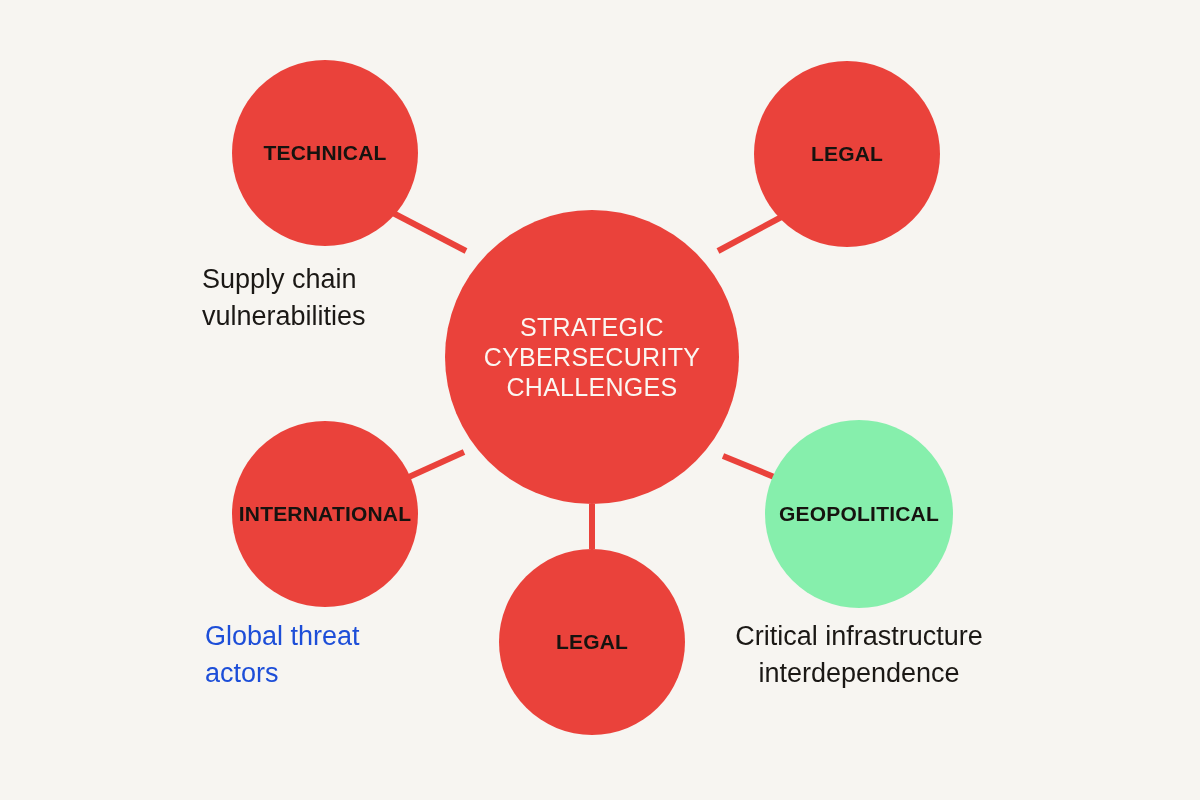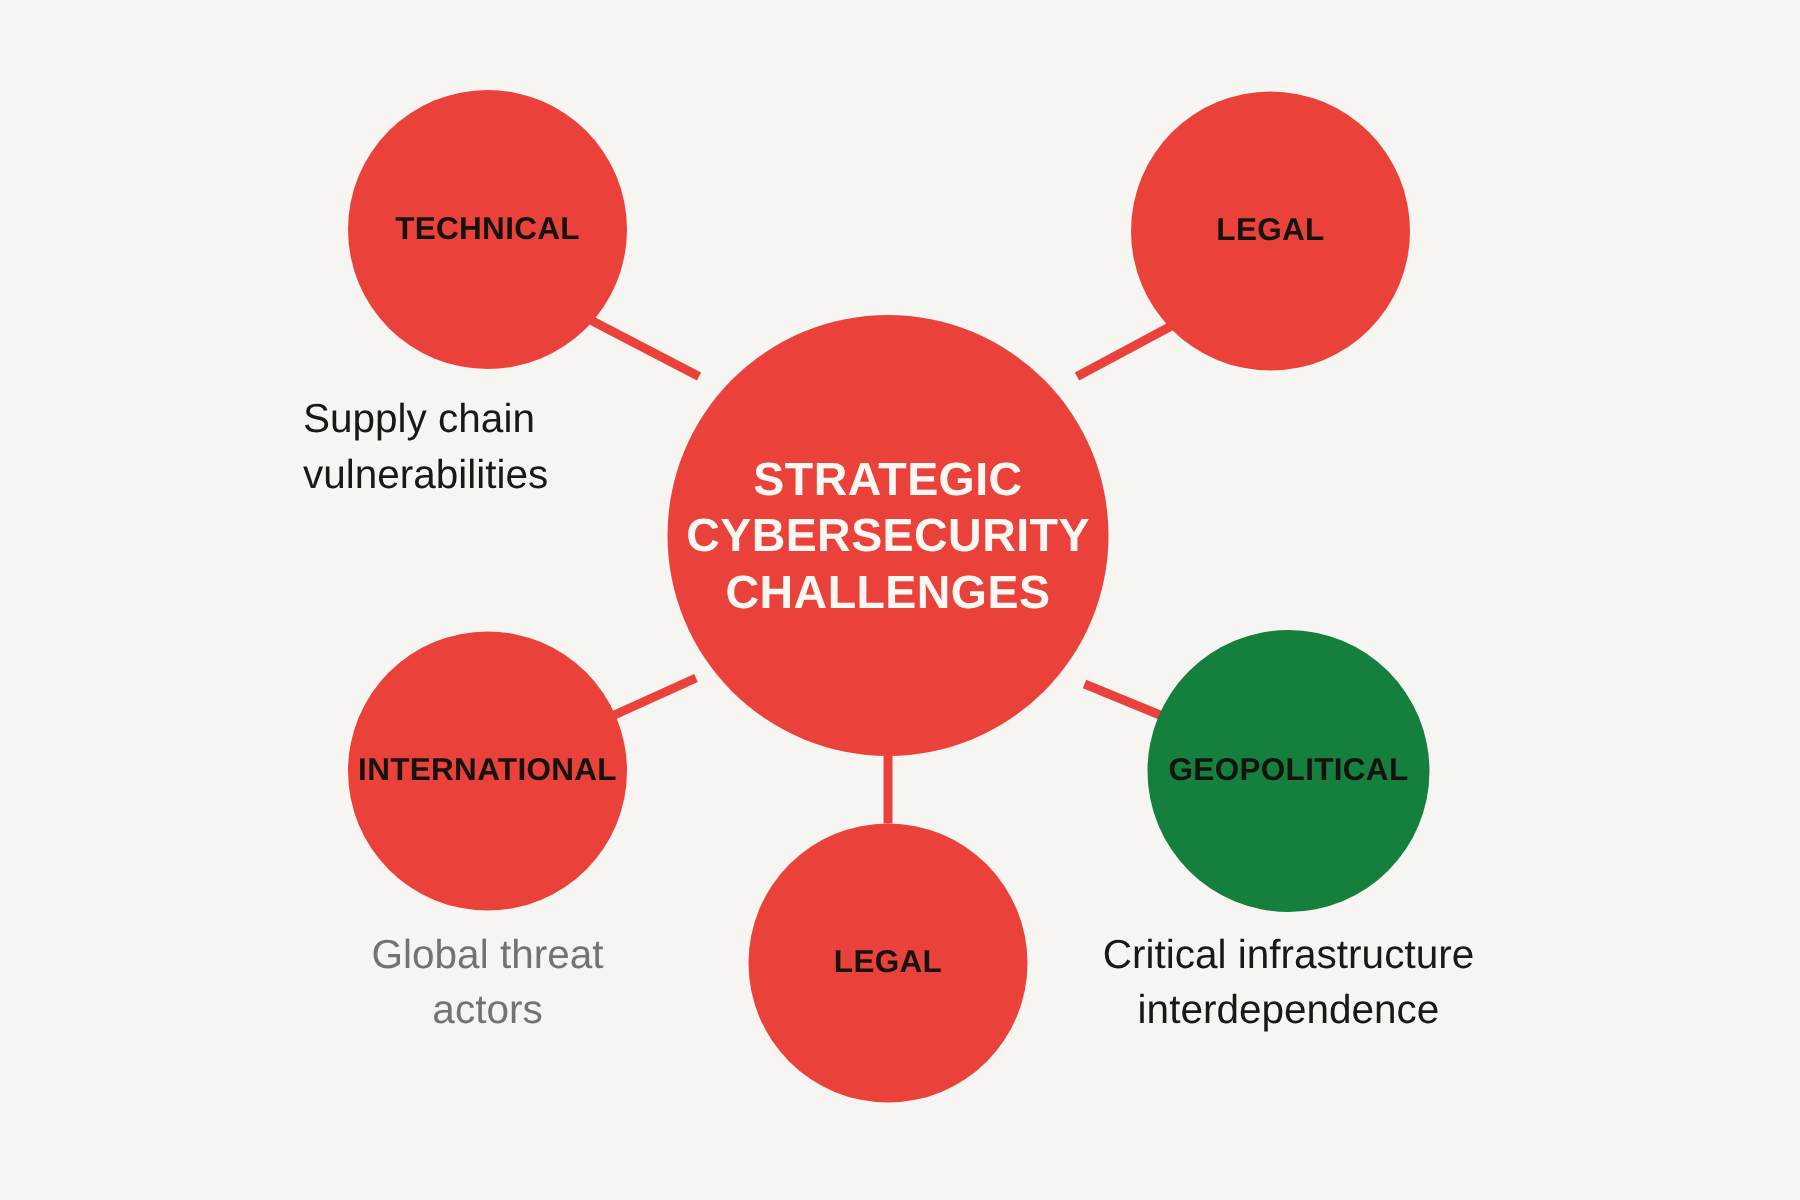--- a/index.html
+++ b/index.html
@@ -39,22 +39,22 @@
     white-space: nowrap;
     line-height: 1.14;
   }
   
   #node-hub {
     background: #EA423B;
     z-index: 3;
   }
   #node-hub .node-label {
     color: #FBF7F2;
-    font-weight: bold;
-    font-size: 31px;
+    font-weight: normal;
+    font-size: 25px;
     letter-spacing: 0.3px;
     white-space: normal;
     line-height: 1.2;
     padding: 0 6px;
   }
   
   .node-satellite {
     background: #EA423B;
     z-index: 2;
   }
@@ -108,26 +108,26 @@
     <div>vulnerabilities</div>
   </div>
 
   <div class="node node-satellite" style="left: 754px; top: 61px; width: 186px; height: 186px; background: rgb(234, 66, 59);">
     <div class="node-label" style="color: rgb(22, 19, 15);">LEGAL</div>
   </div>
 
   <div class="node node-satellite" style="left: 232px; top: 421px; width: 186px; height: 186px; background: rgb(234, 66, 59);">
     <div class="node-label" style="color: rgb(22, 19, 15);">INTERNATIONAL</div>
   </div>
-  <div class="caption caption-center" style="left: 205px; top: 618px; width: 240px; text-align: center; color: #737373;">
+  <div class="caption caption-center" style="left: 205px; top: 618px; width: 240px; text-align: left; color: #1d4ed8;">
     <div>Global threat</div>
     <div>actors</div>
   </div>
 
-  <div class="node node-satellite" style="left: 765px; top: 420px; width: 188px; height: 188px; background: #15803d;">
+  <div class="node node-satellite" style="left: 765px; top: 420px; width: 188px; height: 188px; background: #86efac;">
     <div class="node-label" style="color: rgb(22, 19, 15);">GEOPOLITICAL</div>
   </div>
   <div class="caption caption-center" style="left: 719px; top: 618px; width: 280px; text-align: center; color: rgb(27, 24, 21);">
     <div>Critical infrastructure</div>
     <div>interdependence</div>
   </div>
 
   <div class="node node-satellite" style="left: 499px; top: 549px; width: 186px; height: 186px; background: rgb(234, 66, 59);">
     <div class="node-label" style="color: rgb(22, 19, 15);">LEGAL</div>
   </div>

